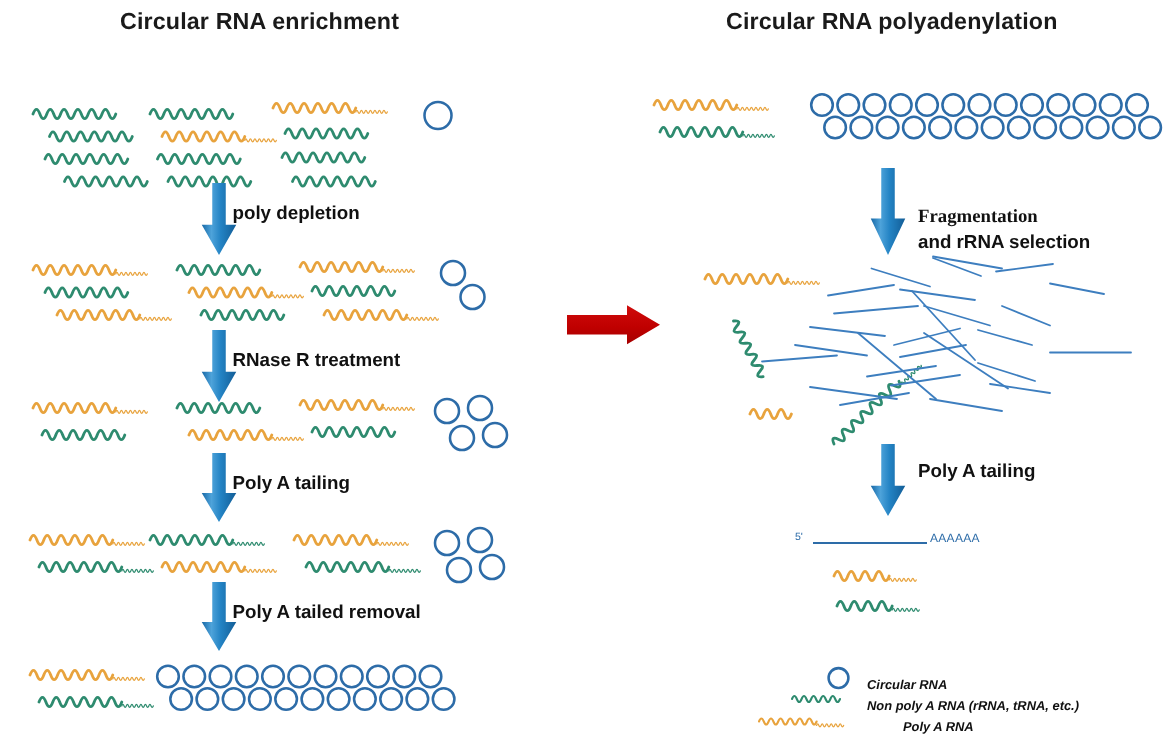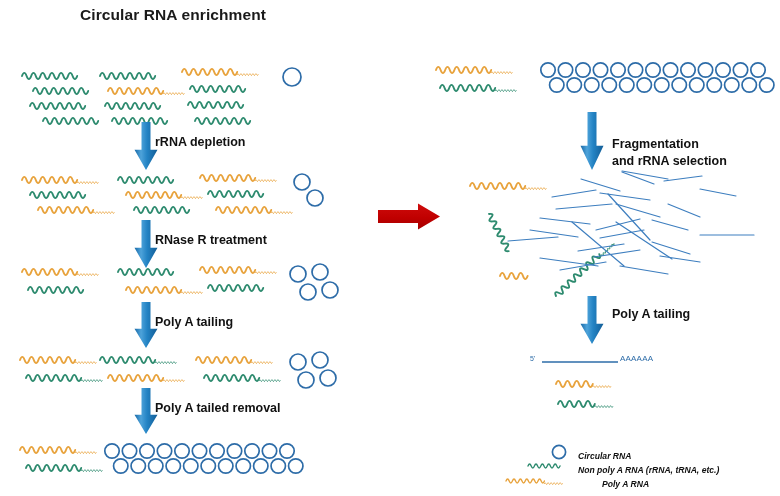--- a/index.html
+++ b/index.html
@@ -37,27 +37,28 @@
   }
   svg{position:absolute;left:0;top:0;overflow:visible;}
   .svglayer{position:absolute;left:0;top:0;width:780px;height:496px;pointer-events:none;}
 </style>
 </head>
 <body>
 
 <div class="stage">
 
   <div class="title" id="title-left">Circular RNA enrichment</div>
-
-  <div class="steplabel" style="left:155px;top:131px;">rRNA depletion</div>
+  <div class="title" id="title-right">Circular RNA polyadenylation</div>
+
+  <div class="steplabel" style="left:155px;top:131px;">poly depletion</div>
   <div class="steplabel" style="left:155px;top:229px;">RNase R treatment</div>
   <div class="steplabel" style="left:155px;top:311px;">Poly A tailing</div>
   <div class="steplabel" style="left:155px;top:397px;">Poly A tailed removal</div>
 
-  <div class="steplabel two" style="left:612px;top:132px;">Fragmentation</div>
+  <div class="steplabel two" style="left:612px;top:132px;font-family:Liberation Serif, serif;">Fragmentation</div>
   <div class="steplabel two" style="left:612px;top:149px;">and rRNA selection</div>
   <div class="steplabel" style="left:612px;top:303px;">Poly A tailing</div>
 
   <div class="five-prime" style="left:530px;top:351px;">5'</div>
   <div class="aaaaa" style="left:620px;top:350px;">AAAAAA</div>
 
   <div class="legend-text" style="left:578px;top:447px;">Circular RNA</div>
   <div class="legend-text" style="left:578px;top:461px;text-align:right;">Non poly A RNA (rRNA, tRNA, etc.)</div>
   <div class="legend-text" style="left:578px;top:475px;margin-left:24px;">Poly A RNA</div>
 

